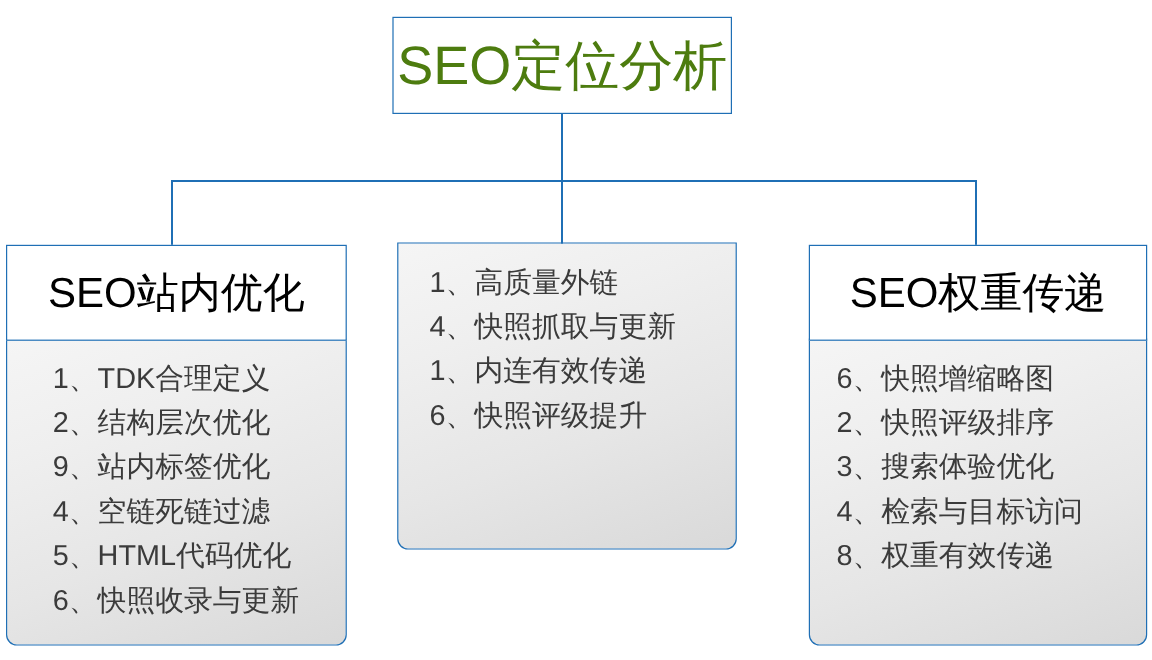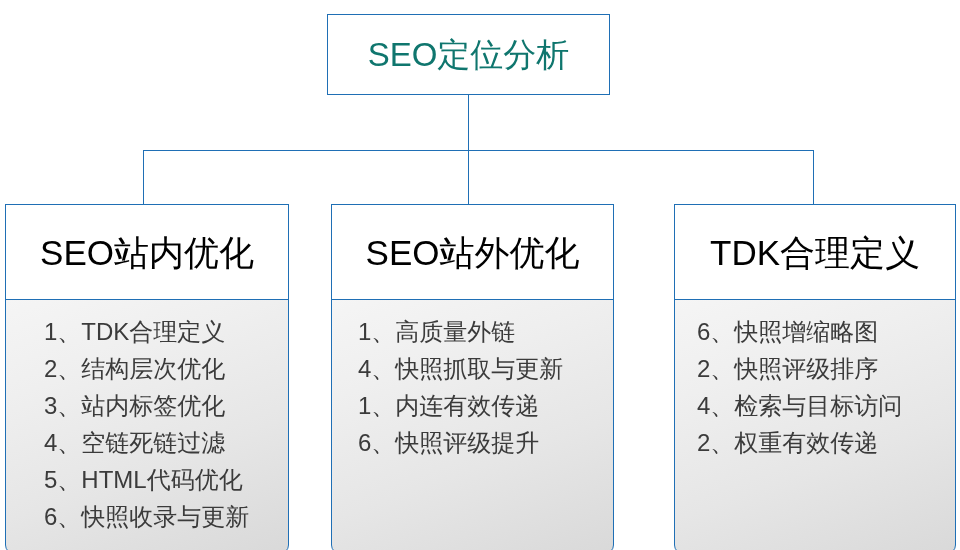--- a/index.html
+++ b/index.html
@@ -38,39 +38,39 @@
     width: 283px;
     height: 81px;
     box-sizing: border-box;
     border: 1.6px solid #1F6FB5;
     background: #ffffff;
     display: flex;
     align-items: center;
     justify-content: center;
   }
   .root-title {
-    font-size: 33px;
+    font-size: 45px;
     line-height: 1;
-    color: #0f766e;
+    color: #4d7c0f;
     letter-spacing: 0px;
     white-space: nowrap;
   }
 
   
   .column {
     position: absolute;
     top: 204px;
   }
   .col-1 { left: 5px;   width: 284px; }
   .col-2 { left: 331px; width: 283px; }
   .col-3 { left: 674px; width: 282px; }
 
   .col-header {
     box-sizing: border-box;
-    height: 96px;
+    height: 80px;
     border: 1.6px solid #1F6FB5;
     background: #ffffff;
     display: flex;
     align-items: center;
     justify-content: center;
     position: relative;
     z-index: 2;
   }
   .col-header-title {
     font-size: 35px;
@@ -132,49 +132,47 @@
   </div>
 
   <div class="column col-1">
     <div class="col-header">
       <span class="col-header-title">SEO站内优化</span>
     </div>
     <div class="col-body">
       <ul>
         <li>1、TDK合理定义</li>
         <li>2、结构层次优化</li>
-        <li>3、站内标签优化</li>
+        <li>9、站内标签优化</li>
         <li>4、空链死链过滤</li>
         <li>5、HTML代码优化</li>
         <li>6、快照收录与更新</li>
       </ul>
     </div>
   </div>
 
   <div class="column col-2">
-    <div class="col-header">
-      <span class="col-header-title">SEO站外优化</span>
-    </div>
     <div class="col-body">
       <ul>
         <li>1、高质量外链</li>
         <li>4、快照抓取与更新</li>
         <li>1、内连有效传递</li>
         <li>6、快照评级提升</li>
       </ul>
     </div>
   </div>
 
   <div class="column col-3">
     <div class="col-header">
-      <span class="col-header-title">TDK合理定义</span>
+      <span class="col-header-title">SEO权重传递</span>
     </div>
     <div class="col-body">
       <ul>
         <li>6、快照增缩略图</li>
         <li>2、快照评级排序</li>
+        <li>3、搜索体验优化</li>
         <li>4、检索与目标访问</li>
-        <li>2、权重有效传递</li>
+        <li>8、权重有效传递</li>
       </ul>
     </div>
   </div>
 
 </div>
 
 </body></html>

